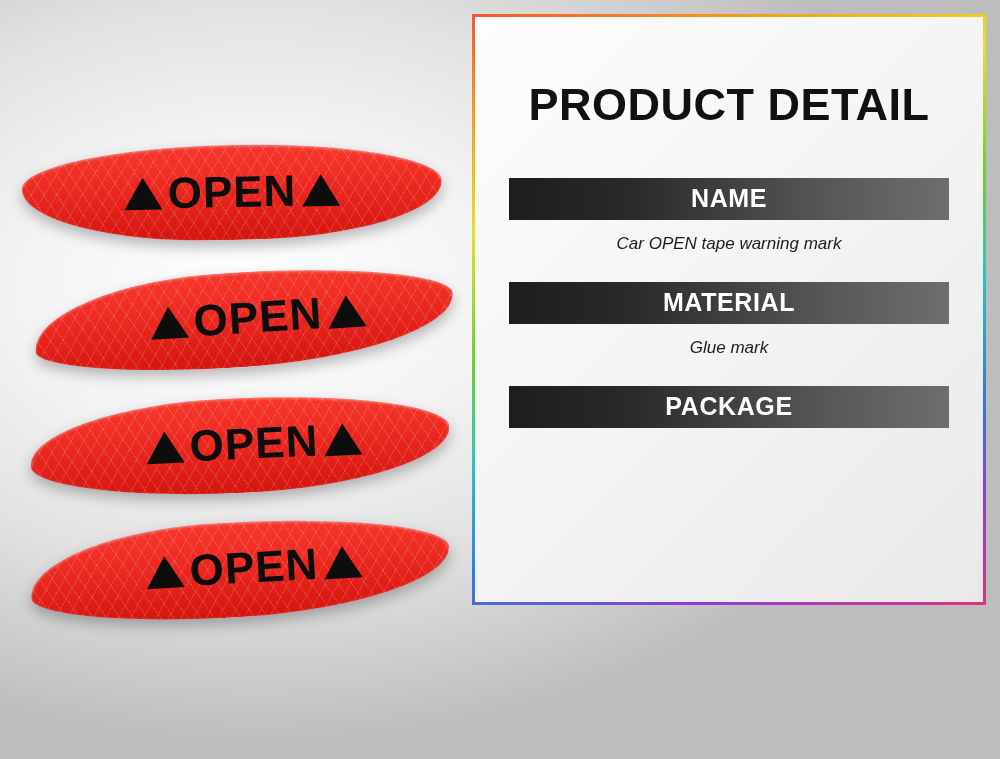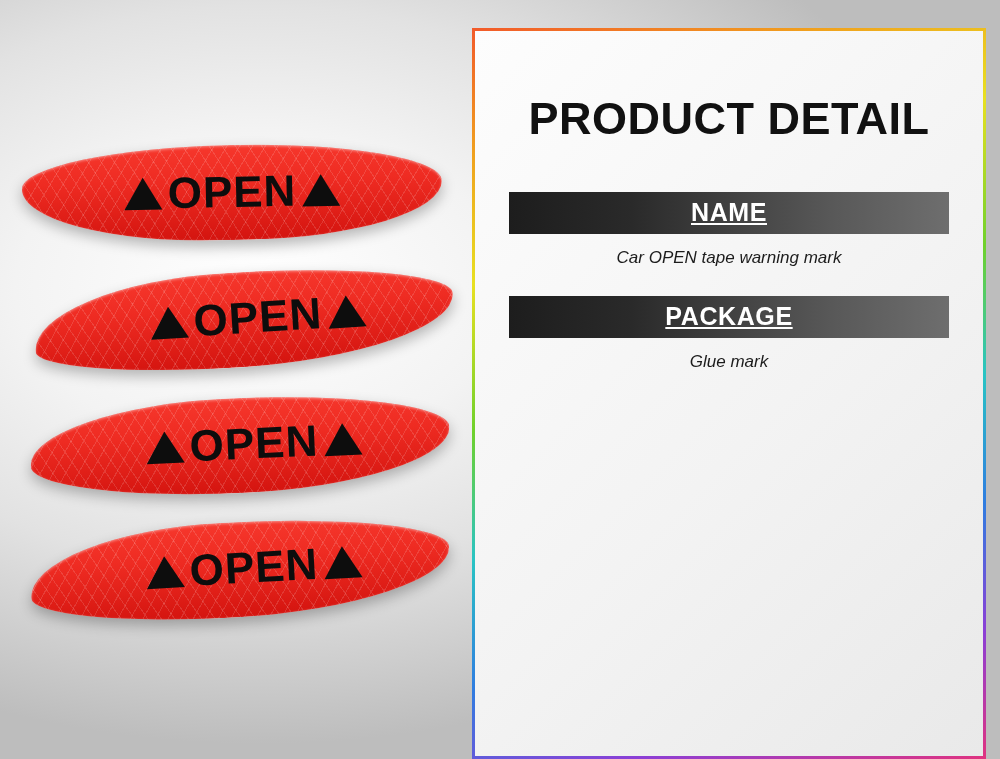--- a/index.html
+++ b/index.html
@@ -71,22 +71,22 @@
   #sticker-4 {
     left: 30px; top: 522px;
     border-radius: 46% 54% 52% 48% / 68% 38% 62% 32%;
     transform: rotate(-3.2deg);
   }
   #sticker-2 .txt, #sticker-3 .txt, #sticker-4 .txt { transform: translate(14px,-2px); }
 
   
   #panel-frame {
     position: absolute;
-    left: 472px; top: 28px;
-    width: 514px; height: 731px;
+    left: 472px; top: 14px;
+    width: 514px; height: 591px;
     padding: 3px;
     box-sizing: border-box;
     background: linear-gradient(160deg,
         #f25a2a 0%, #f0a21e 14%, #e8e021 28%, #6fd12c 44%,
         #29c4c4 58%, #2f7de0 72%, #8b3fd6 86%, #e0337f 100%);
   }
   #panel {
     width: 100%; height: 100%;
     box-sizing: border-box;
     background: linear-gradient(135deg, #fdfdfd 0%, #f3f3f3 55%, #e9e9e9 100%);
@@ -106,21 +106,20 @@
   .spec-head {
     height: 42px;
     background: linear-gradient(90deg, #1d1d1d 0%, #2a2a2a 28%, #575757 72%, #6e6e6e 100%);
     color: #ffffff;
     font-weight: bold;
     font-size: 25px;
     display: flex;
     align-items: center;
     justify-content: center;
     letter-spacing: 0.6px;
-    text-decoration: underline;
   }
   .spec-value {
     text-align: center;
     color: #1c1c1c;
     font-size: 17px;
     padding: 14px 0 8px 0;
     font-style: italic;
   }
 </style>
 </head>
@@ -172,25 +171,26 @@
       </div>
 
       <div id="spec-list">
 
         <div class="spec-row">
           <div class="spec-head">NAME</div>
           <div class="spec-value">Car OPEN tape warning mark</div>
         </div>
 
         <div class="spec-row">
-          <div class="spec-head">PACKAGE</div>
+          <div class="spec-head">MATERIAL</div>
           <div class="spec-value">Glue mark</div>
         </div>
 
         <div class="spec-row">
+          <div class="spec-head">PACKAGE</div>
         </div>
 
 
       </div>
     </div>
   </div>
 
 </div>
 
 </body></html>

